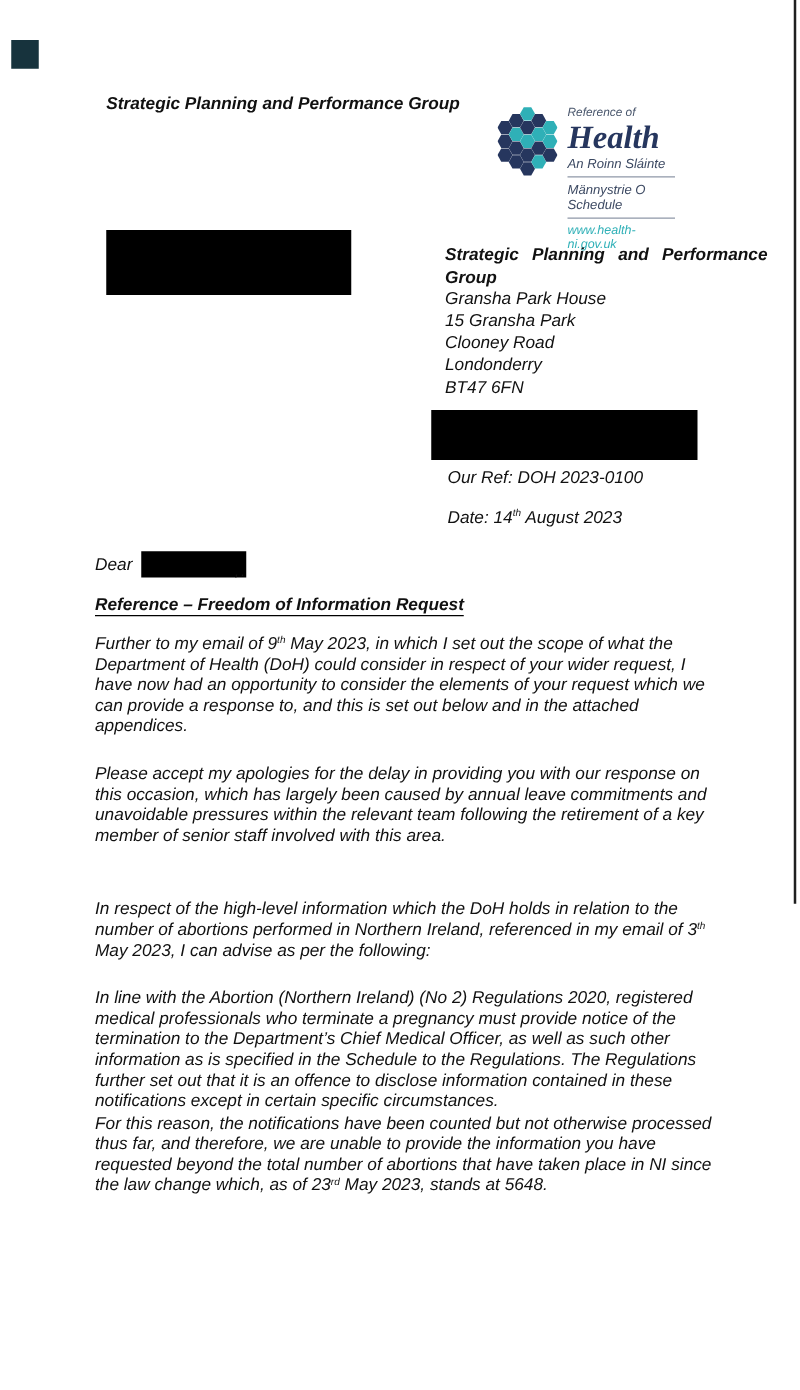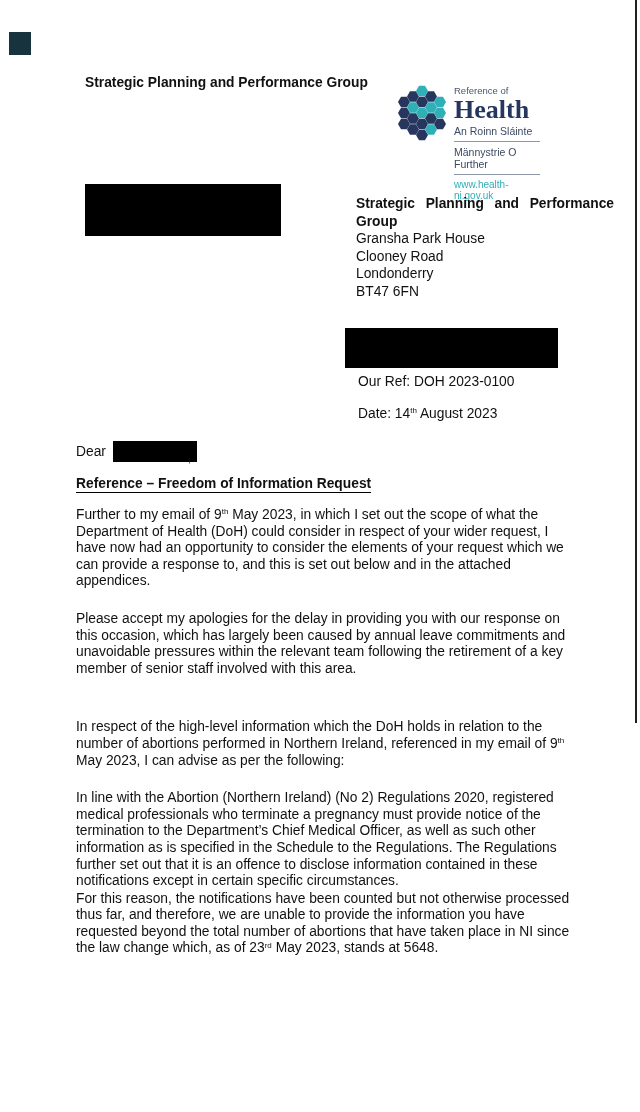--- a/index.html
+++ b/index.html
@@ -1,18 +1,18 @@
 <!DOCTYPE html>
 <html><head>
 <meta charset="utf-8">
 <style>
   html,body{margin:0;padding:0;background:#ffffff;}
   .page{
     position:relative;width:640px;height:1112px;background:#ffffff;overflow:hidden;
-    font-family:"Liberation Sans","DejaVu Sans",sans-serif;color:#111;
+    font-family:"Liberation Sans","DejaVu Sans",sans-serif;color:#111;font-style:italic;
   }
   
   .corner-square{position:absolute;left:9px;top:32px;width:22px;height:23px;}
   .edge-line{position:absolute;left:635px;top:0;width:2px;height:723px;}
   
   .header-title{position:absolute;left:85px;top:75px;font-size:13.8px;font-weight:bold;white-space:nowrap;}
   
   .logo{position:absolute;left:398px;top:85px;display:flex;align-items:flex-start;}
   .logo svg{display:block;}
   .logo-text{margin-left:8px;width:86px;}
@@ -75,30 +75,31 @@
         <polygon points="39,33.5 36,38.8 30,38.8 27,33.5 30,28.2 36,28.2" fill="#26365e"></polygon>
         <polygon points="39,44.5 36,49.8 30,49.8 27,44.5 30,39.2 36,39.2" fill="#2fb0b7"></polygon>
         <polygon points="48,17 45,22.3 39,22.3 36,17 39,11.7 45,11.7" fill="#2fb0b7"></polygon>
         <polygon points="48,28 45,33.3 39,33.3 36,28 39,22.7 45,22.7" fill="#2fb0b7"></polygon>
         <polygon points="48,39 45,44.3 39,44.3 36,39 39,33.7 45,33.7" fill="#26365e"></polygon>
       </svg>
     <div class="logo-text">
       <div class="logo-dept">Reference of</div>
       <div class="logo-health" style="color: rgb(38, 54, 94);">Health</div>
       <div class="logo-irish">An Roinn Sláinte</div>
-      <div class="logo-scots">Männystrie O Further</div>
+      <div class="logo-scots">Männystrie O Schedule</div>
       <div class="logo-url" style="color: rgb(47, 176, 183);">www.health-ni.gov.uk</div>
     </div>
   </div>
 
   <div class="redact redact-1"></div>
 
   <div class="address">
     <div class="dept">Strategic Planning and Performance Group</div>
     <div>Gransha Park House</div>
+    <div>15 Gransha Park</div>
     <div>Clooney Road</div>
     <div>Londonderry</div>
     <div>BT47 6FN</div>
   </div>
 
   <div class="redact redact-2"></div>
 
   <div class="our-ref">Our Ref: DOH 2023-0100</div>
 
   <div class="date-line"><span>Date: 14</span><sup>th</sup><span> August 2023</span></div>
@@ -108,18 +109,18 @@
     <span class="saluation-artifact">,.</span>
   </div>
 
   <div class="subject">
     <span>Reference – Freedom of Information Request</span>
   </div>
 
   <div class="body">
     <p><span>Further to my email of 9</span><sup>th</sup><span> May 2023, in which I set out the scope of what the Department of Health (DoH) could consider in respect of your wider request, I have now had an opportunity to consider the elements of your request which we can provide a response to, and this is set out below and in the attached appendices.</span></p>
     <p class="gap-after"><span>Please accept my apologies for the delay in providing you with our response on this occasion, which has largely been caused by annual leave commitments and unavoidable pressures within the relevant team following the retirement of a key member of senior staff involved with this area.</span></p>
-    <p><span>In respect of the high-level information which the DoH holds in relation to the number of abortions performed in Northern Ireland, referenced in my email of 9</span><sup>th</sup><span> May 2023, I can advise as per the following:</span></p>
+    <p><span>In respect of the high-level information which the DoH holds in relation to the number of abortions performed in Northern Ireland, referenced in my email of 3</span><sup>th</sup><span> May 2023, I can advise as per the following:</span></p>
     <p class="tight-after"><span>In line with the Abortion (Northern Ireland) (No 2) Regulations 2020, registered medical professionals who terminate a pregnancy must provide notice of the termination to the Department’s Chief Medical Officer, as well as such other information as is specified in the Schedule to the Regulations. The Regulations further set out that it is an offence to disclose information contained in these notifications except in certain specific circumstances.</span></p>
     <p><span>For this reason, the notifications have been counted but not otherwise processed thus far, and therefore, we are unable to provide the information you have requested beyond the total number of abortions that have taken place in NI since the law change which, as of 23</span><sup>rd</sup><span> May 2023, stands at 5648.</span></p>
   </div>
 
 </div>
 
 </body></html>

